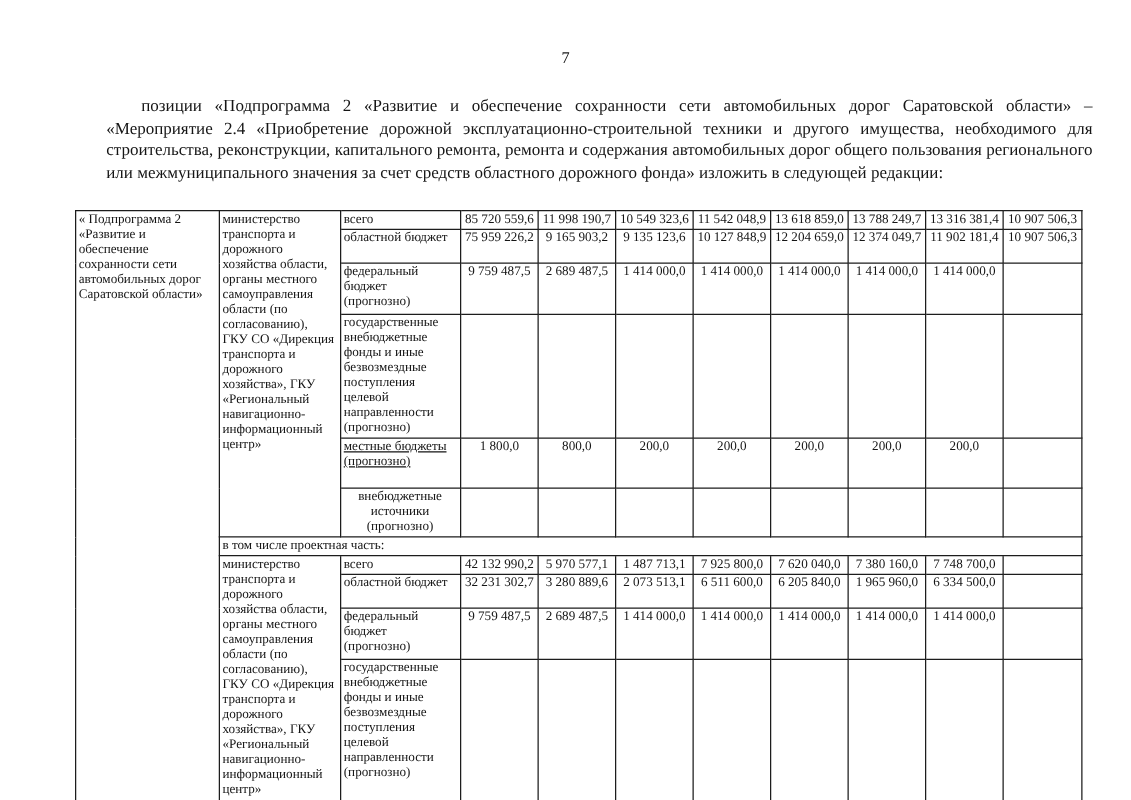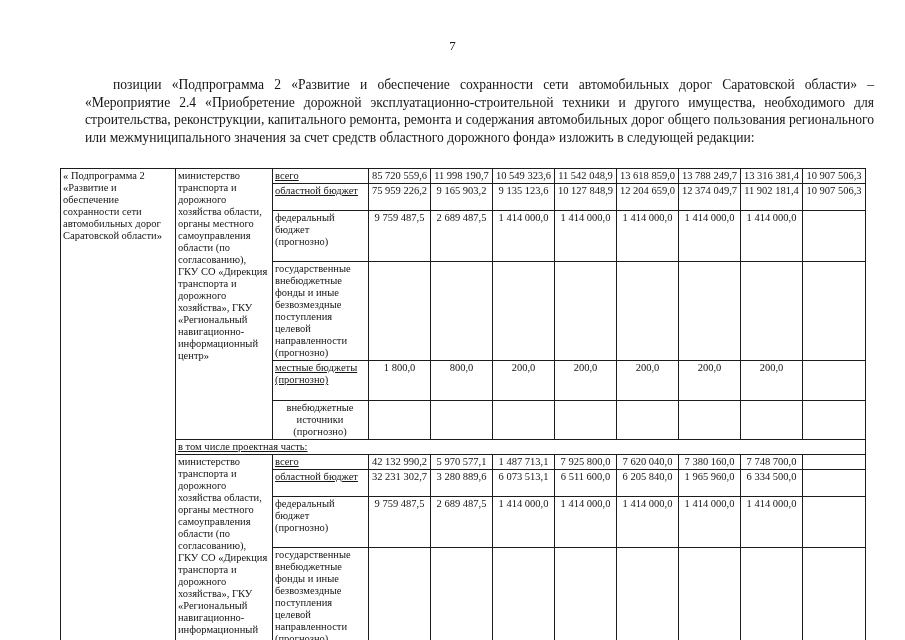--- a/index.html
+++ b/index.html
@@ -30,23 +30,23 @@
     border:1px solid #1c1c1c;
     vertical-align:top;
     padding:1px 3px 1px 2px;
     overflow:hidden;
   }
   .doc-table td.num {
     text-align:center;
     white-space:nowrap;
     padding:1px 1px;
   }
-  .rh-a { height:14px;text-decoration:underline; }
-  .rh-b { height:27px;text-decoration:underline; }
-  .rh-c { height:51px; }
+  .rh-a { height:14px; }
+  .rh-b { height:27px; }
+  .rh-c { height:41px; }
   .rh-d { height:93px; }
   .rh-e { height:40px;text-decoration:underline; }
   .rh-f { height:37px;text-align:center; }
   .rh-g { height:130px; }
 </style>
 </head>
 <body>
 
 <div class="page-number">7</div>
 
@@ -147,21 +147,21 @@
       <td class="num">7 925 800,0</td>
       <td class="num">7 620 040,0</td>
       <td class="num">7 380 160,0</td>
       <td class="num">7 748 700,0</td>
       <td class="num"></td>
     </tr>
     <tr>
       <td class="rh-b">областной бюджет</td>
       <td class="num">32 231 302,7</td>
       <td class="num">3 280 889,6</td>
-      <td class="num">6 073 513,1</td>
+      <td class="num">2 073 513,1</td>
       <td class="num">6 511 600,0</td>
       <td class="num">6 205 840,0</td>
       <td class="num">1 965 960,0</td>
       <td class="num">6 334 500,0</td>
       <td class="num"></td>
     </tr>
     <tr>
       <td class="rh-c">федеральный бюджет (прогнозно)</td>
       <td class="num">9 759 487,5</td>
       <td class="num">2 689 487,5</td>

